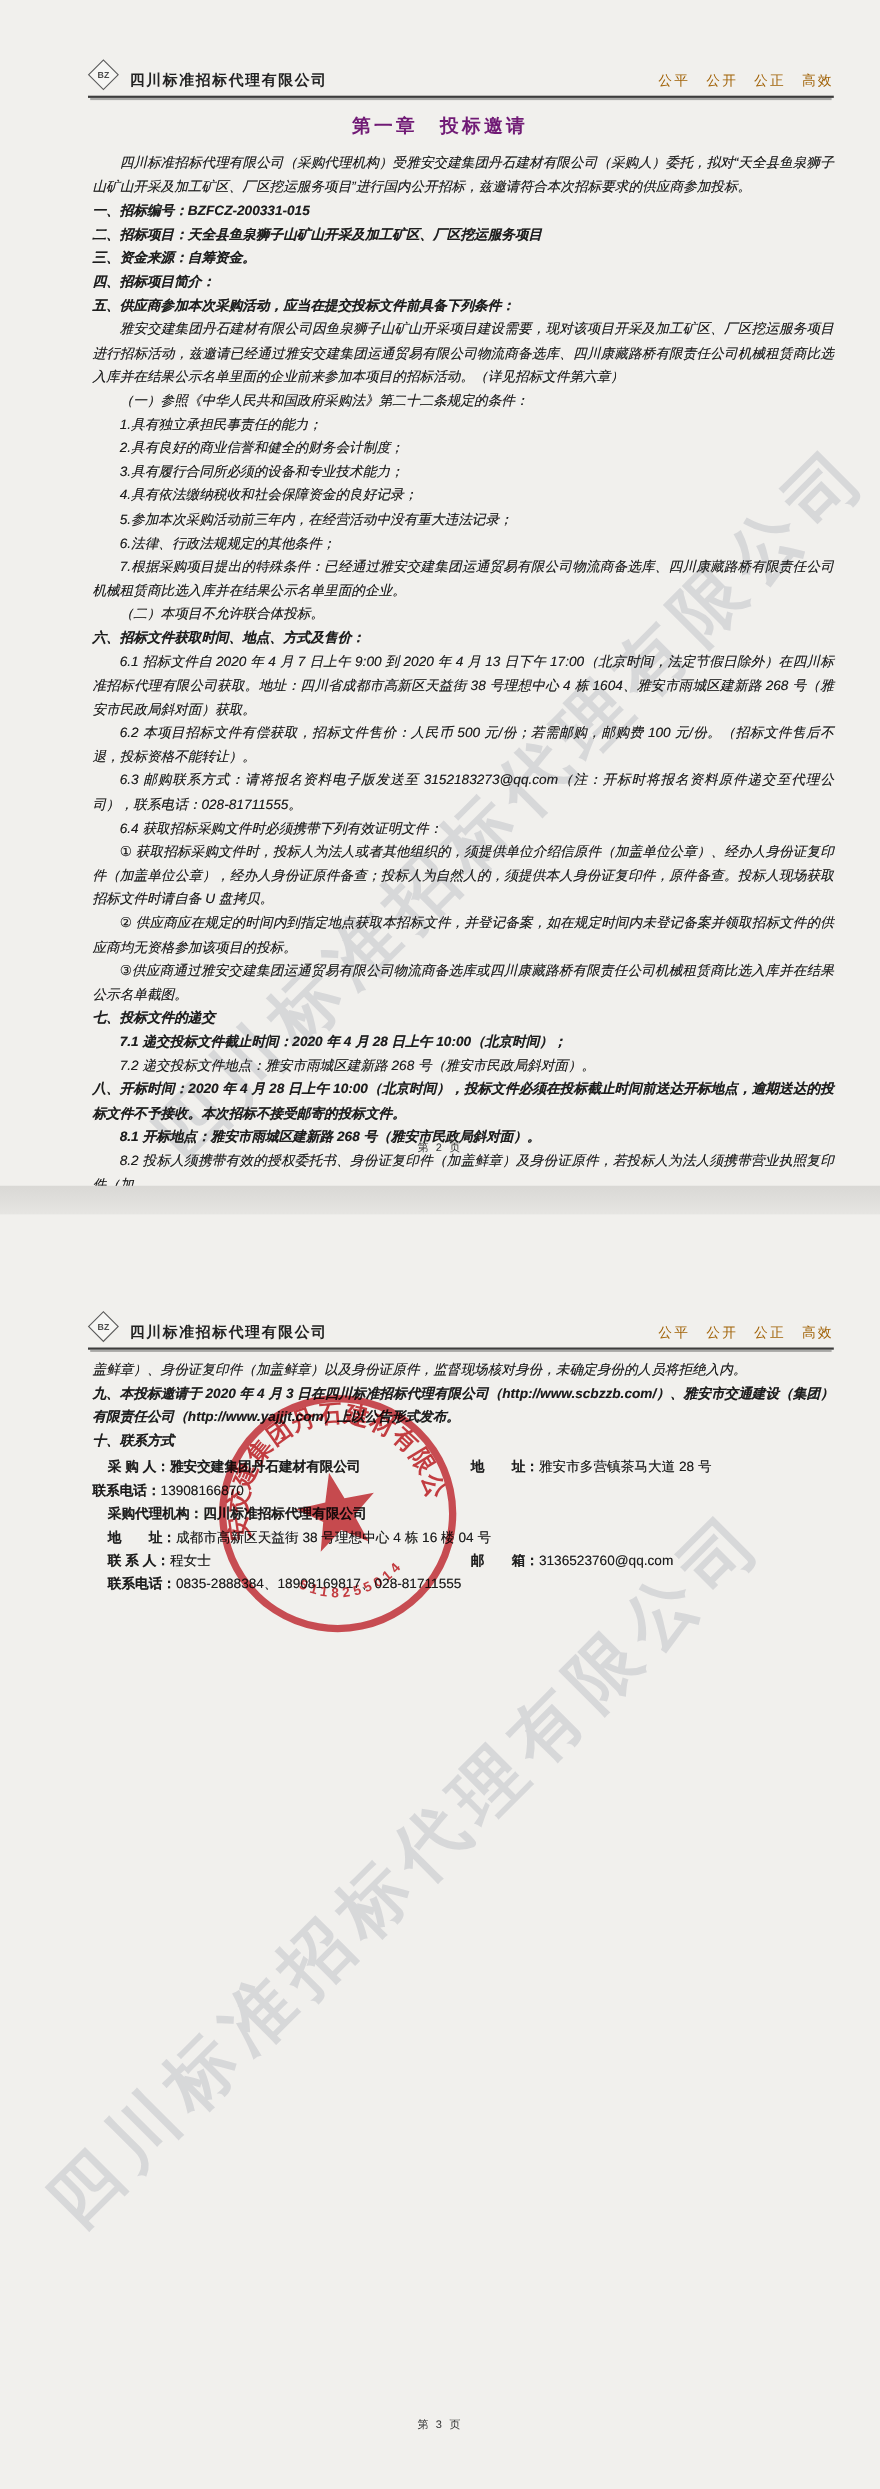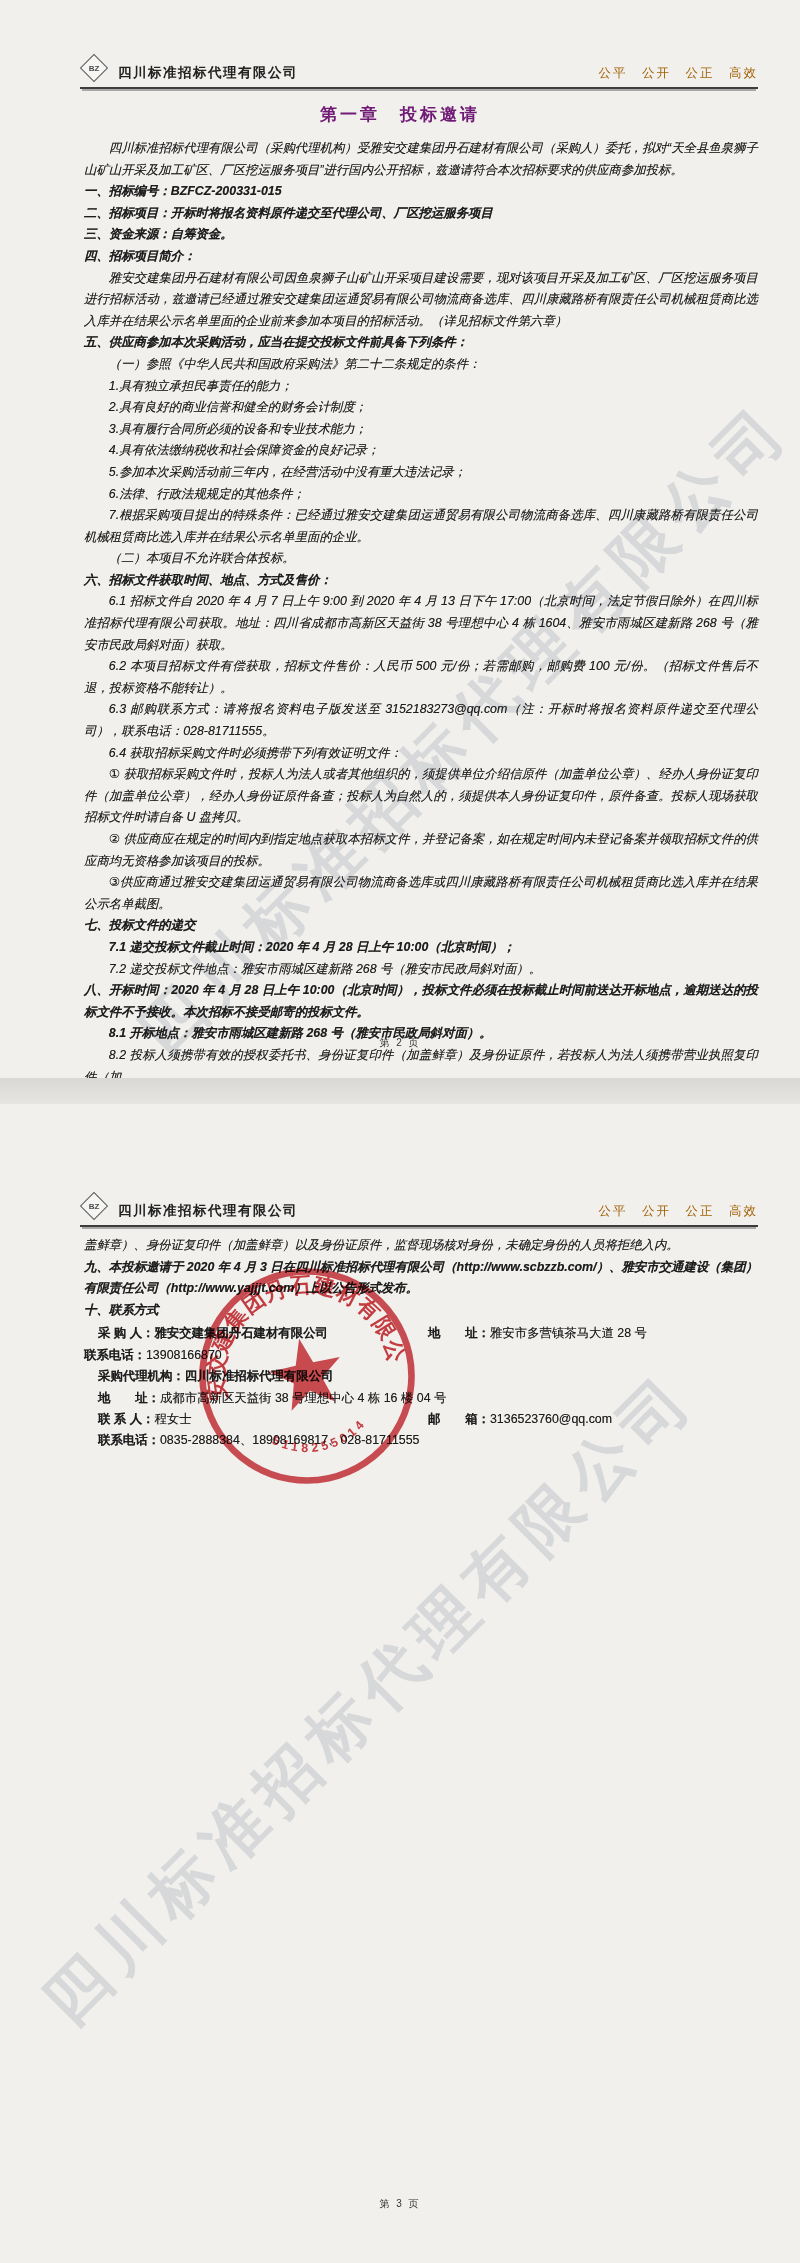--- a/index.html
+++ b/index.html
@@ -83,25 +83,25 @@
       </span>
       <span class="company">四川标准招标代理有限公司</span>
       <span class="slogan">公平　公开　公正　高效</span>
     </div>
 
     <div class="title">第一章　投标邀请</div>
 
     <div class="body-col">
       <div class="ln ti">四川标准招标代理有限公司（采购代理机构）受雅安交建集团丹石建材有限公司（采购人）委托，拟对“天全县鱼泉狮子山矿山开采及加工矿区、厂区挖运服务项目”进行国内公开招标，兹邀请符合本次招标要求的供应商参加投标。</div>
       <div class="ln b">一、招标编号：BZFCZ-200331-015</div>
-      <div class="ln b">二、招标项目：开标时将报名资料原件递交至代理公司、厂区挖运服务项目</div>
+      <div class="ln b">二、招标项目：天全县鱼泉狮子山矿山开采及加工矿区、厂区挖运服务项目</div>
       <div class="ln b">三、资金来源：自筹资金。</div>
       <div class="ln b">四、招标项目简介：</div>
+      <div class="ln b">五、供应商参加本次采购活动，应当在提交投标文件前具备下列条件：</div>
       <div class="ln ti">雅安交建集团丹石建材有限公司因鱼泉狮子山矿山开采项目建设需要，现对该项目开采及加工矿区、厂区挖运服务项目进行招标活动，兹邀请已经通过雅安交建集团运通贸易有限公司物流商备选库、四川康藏路桥有限责任公司机械租赁商比选入库并在结果公示名单里面的企业前来参加本项目的招标活动。（详见招标文件第六章）</div>
-      <div class="ln b">五、供应商参加本次采购活动，应当在提交投标文件前具备下列条件：</div>
       <div class="ln ti">（一）参照《中华人民共和国政府采购法》第二十二条规定的条件：</div>
       <div class="ln ti">1.具有独立承担民事责任的能力；</div>
       <div class="ln ti">2.具有良好的商业信誉和健全的财务会计制度；</div>
       <div class="ln ti">3.具有履行合同所必须的设备和专业技术能力；</div>
       <div class="ln ti">4.具有依法缴纳税收和社会保障资金的良好记录；</div>
       <div class="ln ti">5.参加本次采购活动前三年内，在经营活动中没有重大违法记录；</div>
       <div class="ln ti">6.法律、行政法规规定的其他条件；</div>
       <div class="ln ti">7.根据采购项目提出的特殊条件：已经通过雅安交建集团运通贸易有限公司物流商备选库、四川康藏路桥有限责任公司机械租赁商比选入库并在结果公示名单里面的企业。</div>
       <div class="ln ti">（二）本项目不允许联合体投标。</div>
       <div class="ln b">六、招标文件获取时间、地点、方式及售价：</div>

